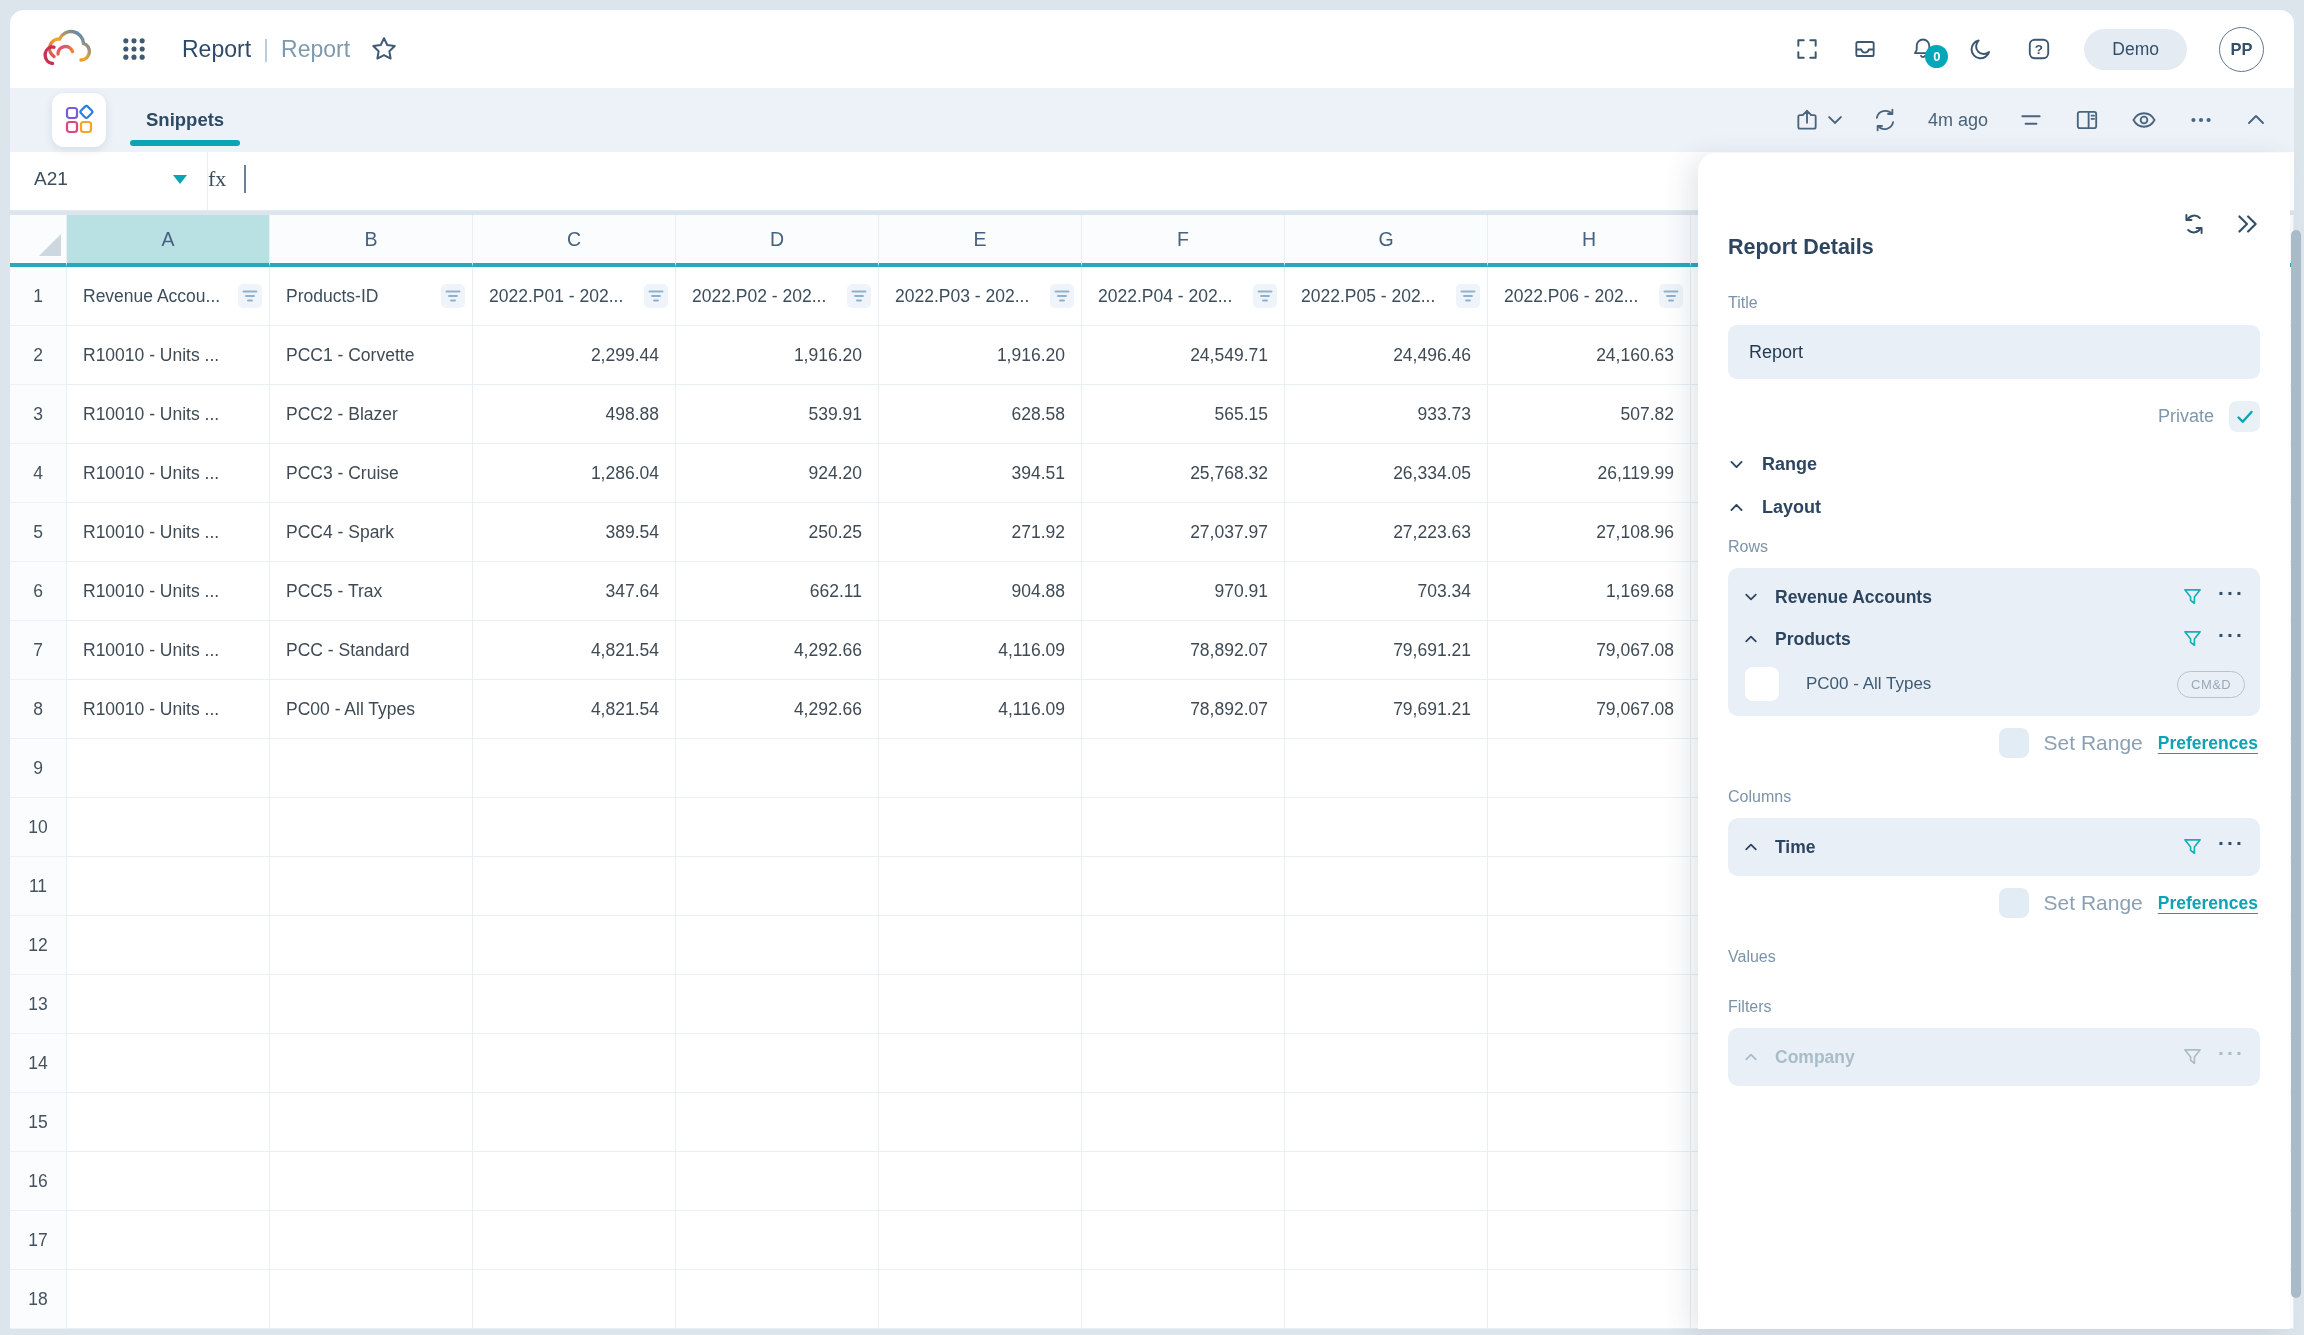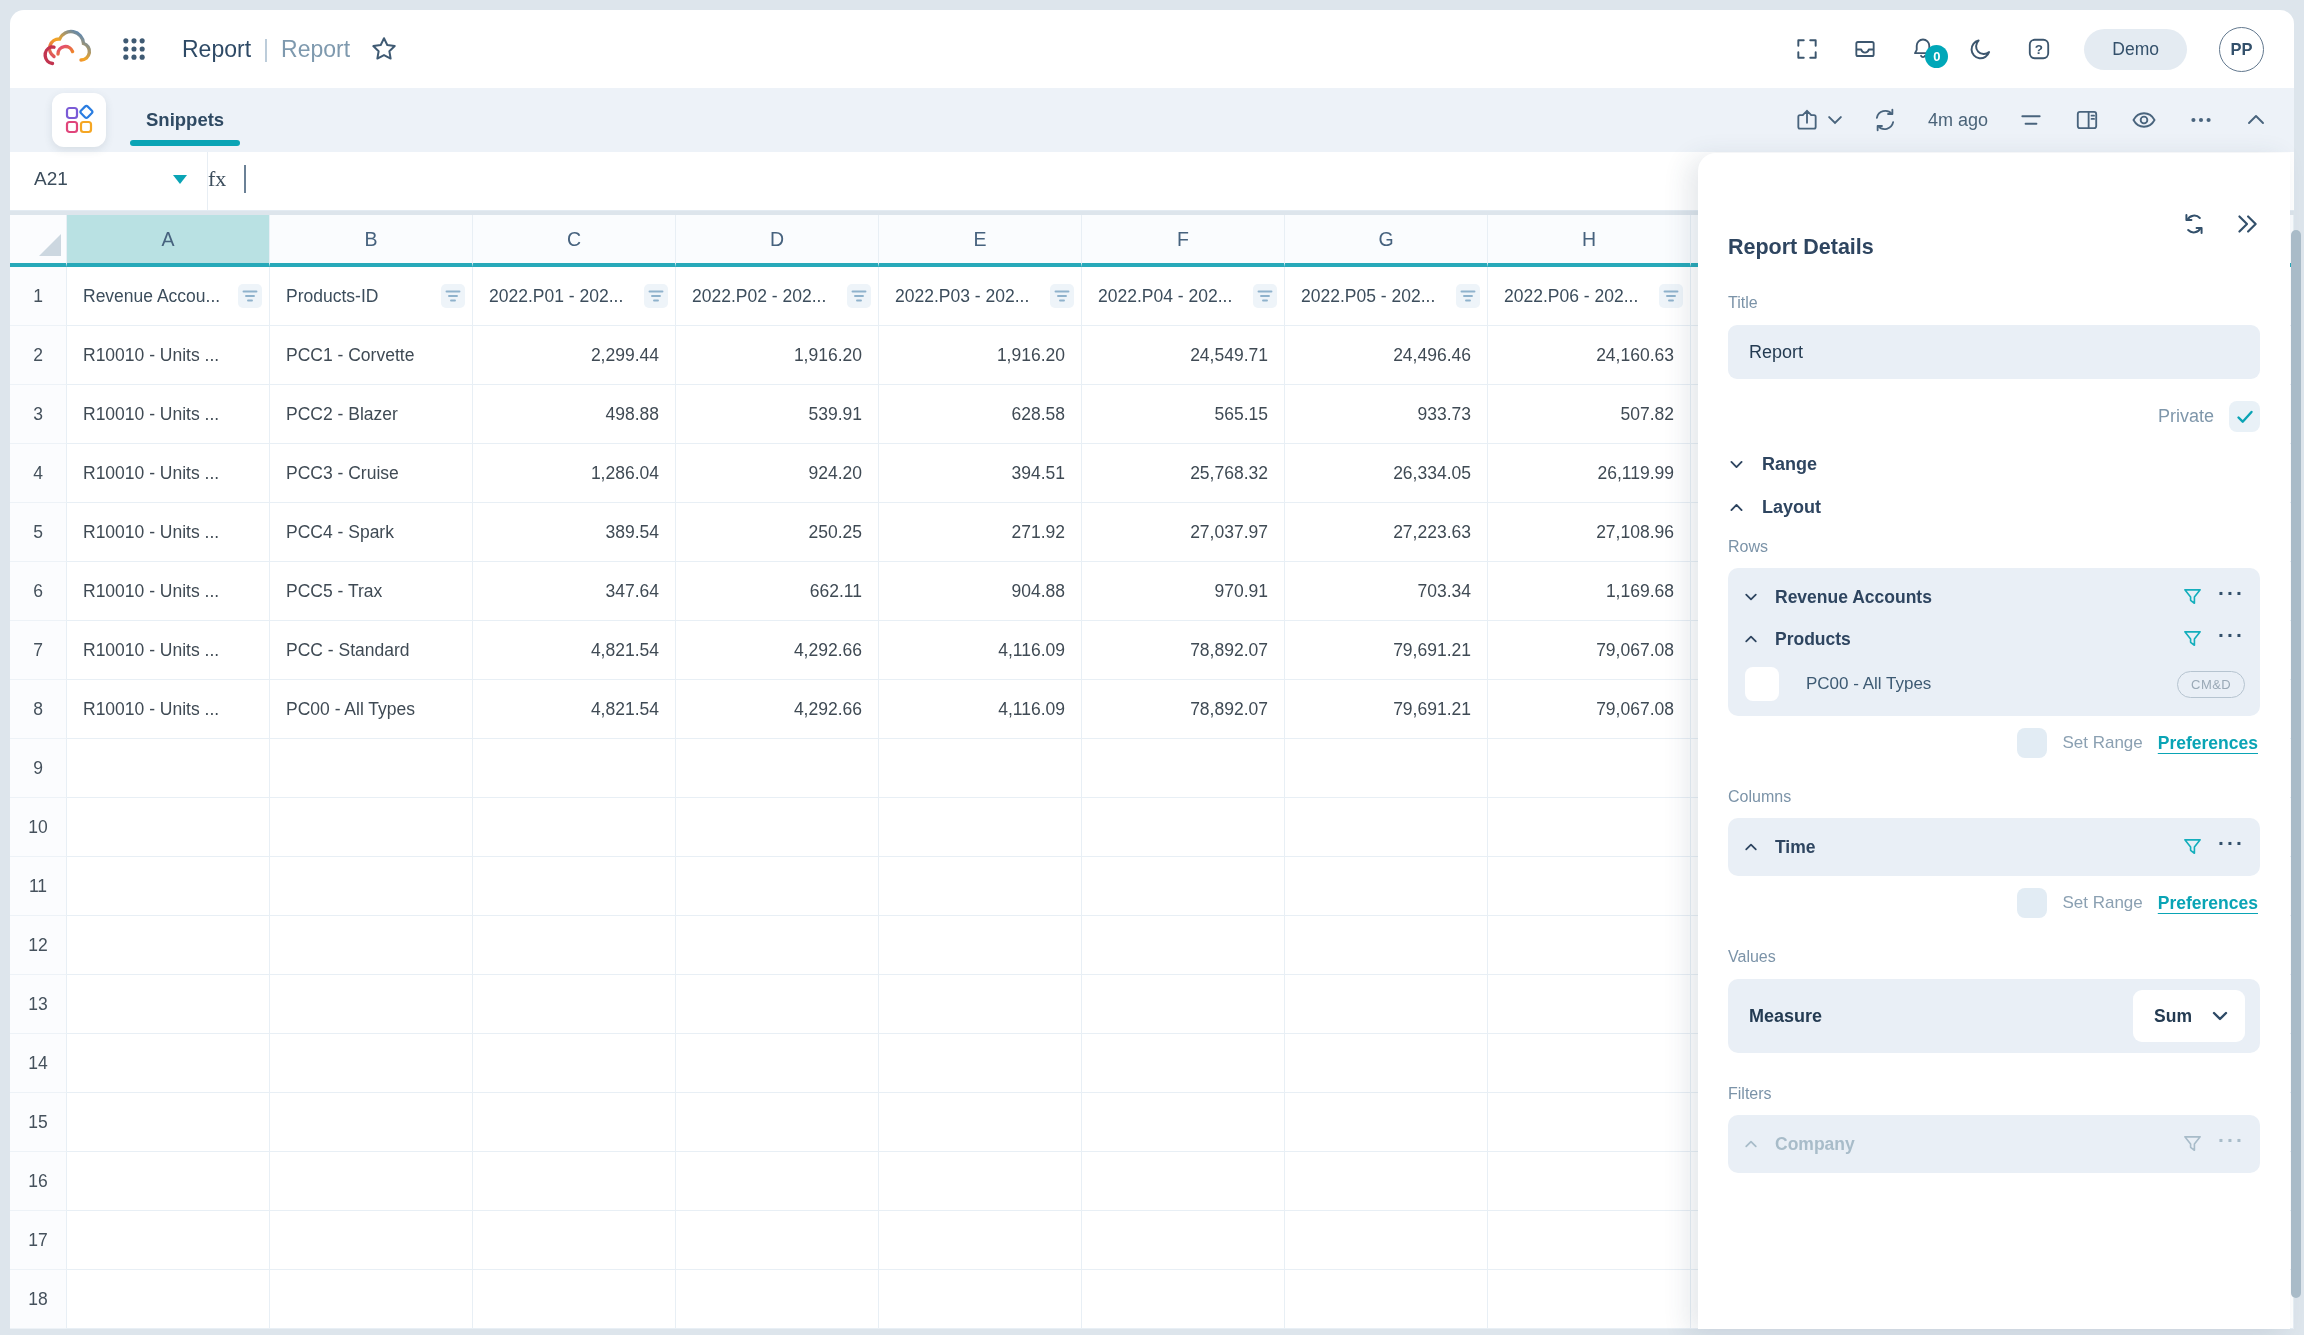--- a/index.html
+++ b/index.html
@@ -93,21 +93,21 @@
   .grow { display:flex; align-items:center; height:42px; gap:16px; font-size:17.5px; font-weight:700; color:#2e4560; }
   .grow .right { margin-left:auto; display:flex; align-items:center; gap:15px; }
   .dots { font-size:21px; letter-spacing:2px; color:#33506b; line-height:10px; padding-bottom:8px; }
   .item { display:flex; align-items:center; height:48px; }
   .item .cb-w { width:34px; height:34px; background:#fff; border-radius:8px; margin-left:2px; flex:none; }
   .item .txt { margin-left:27px; color:#3d5a73; font-size:17px; }
   .pill-badge { margin-left:auto; border:1.5px solid #b6c4d0; border-radius:15px; padding:5px 13px;
                 font-size:13px; color:#9aa9b6; letter-spacing:.4px; }
   .setrange { margin-top:12px; padding-right:2px; }
   .setrange .cb-l { width:30px; height:30px; background:#e2ecf4; border-radius:8px; flex:none; }
-  .setrange .t { color:#8ba0b2; font-size:17px; }
+  .setrange .t { color:#8ba0b2; font-size:21px; }
   .pref { color:#0aa4b5; font-size:17.5px; font-weight:600; text-decoration:underline; text-underline-offset:4px; cursor:pointer; }
   .cols-lbl { margin-top:30px; }
   .vals-lbl { margin-top:30px; }
   .measure-card { display:flex; align-items:center; height:74px; padding:0 15px 0 21px; margin-top:13px; }
   .measure-lab { font-size:18px; font-weight:700; color:#243b52; }
   .sum-select { margin-left:auto; background:#fff; border-radius:9px; height:52px; display:flex; align-items:center;
                 gap:18px; padding:0 15px 0 21px; font-size:17.5px; font-weight:700; color:#243b52; cursor:pointer; }
   .filters-lbl { margin-top:32px; }
   .company-card .grow { color:#a5b9c7; }
   .muted { color:#a8bcc9 !important; }
@@ -588,29 +588,20 @@
       </span>
     </div>
   </div>
   <div class="right-row setrange">
     <span class="cb-l cb"></span>
     <span class="t">Set Range</span>
     <span class="pref">Preferences</span>
   </div>
 
   <div class="lbl vals-lbl">Values</div>
-  <div class="card measure-card">
-    <span class="measure-lab">Measure</span>
-    <span class="sum-select">
-      <span>Sum</span>
-      <svg width="20" height="20" viewBox="0 0 20 20" fill="none" stroke="#2e4a66" stroke-width="2.4" stroke-linecap="round" stroke-linejoin="round">
-          <path d="M4 7l6 6 6-6"></path>
-        </svg>
-    </span>
-  </div>
 
   <div class="lbl filters-lbl">Filters</div>
   <div class="card company-card">
     <div class="grow">
       <svg width="16" height="16" viewBox="0 0 20 20" fill="none" stroke="#a8bcc9" stroke-width="2.2" stroke-linecap="round" stroke-linejoin="round">
           <path d="M4 13l6-6 6 6"></path>
         </svg>
       <span class="muted">Company</span>
       <span class="right">
         <svg width="21" height="21" viewBox="0 0 22 22" fill="none" stroke="#a8bcc9" stroke-width="1.7" stroke-linejoin="round">

